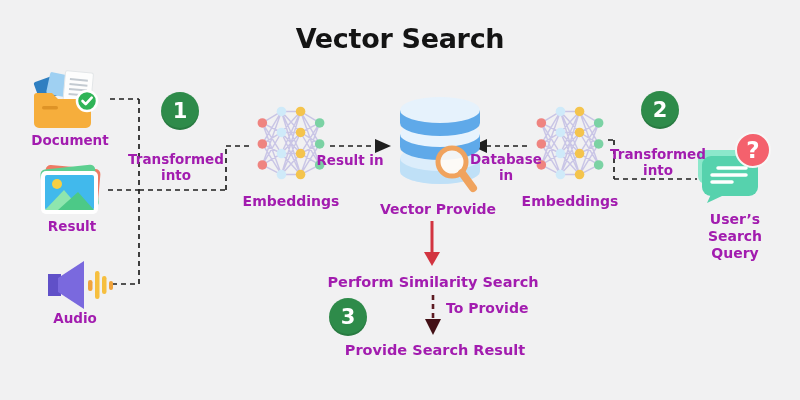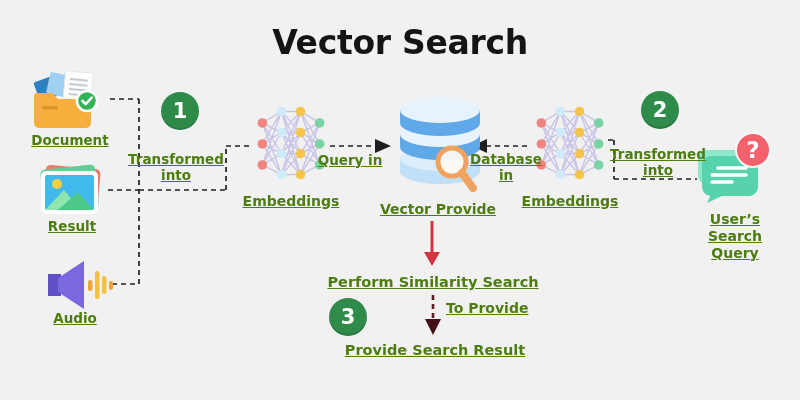--- a/index.html
+++ b/index.html
@@ -1,22 +1,22 @@
 <!DOCTYPE html>
 <html><head>
 <meta charset="utf-8">
 <style>
   html,body{margin:0;padding:0;}
   body{font-family:"DejaVu Sans","Liberation Sans",sans-serif;background:#f1f1f2;}
   #canvas{position:relative;width:800px;height:400px;background:#f1f1f2;overflow:hidden;}
   .abs{position:absolute;}
-  .lbl{position:absolute;color:#4d7c0f;font-weight:600;font-size:13.5px;line-height:1.22;
-       text-align:center;white-space:pre-line;text-decoration:underline;}
+  .lbl{position:absolute;color:#a21caf;font-weight:600;font-size:13.5px;line-height:1.22;
+       text-align:center;white-space:pre-line;}
   .title{position:absolute;left:50%;top:23px;transform:translateX(-50%);
-         font-size:33px;font-weight:800;color:#141414;letter-spacing:-0.3px;white-space:nowrap;}
+         font-size:27px;font-weight:800;color:#141414;letter-spacing:-0.3px;white-space:nowrap;}
   .badge{position:absolute;width:38px;height:38px;border-radius:50%;background:#2e8b4a;
          color:#fff;font-weight:800;font-size:21px;display:flex;align-items:center;justify-content:center;
          box-shadow:inset 0 -2px 0 rgba(0,0,0,0.12);}
   svg{display:block;}
   .overlay{position:absolute;left:0;top:0;z-index:1;}
   .icon{z-index:2;}
   .lbl,.badge{z-index:3;}
 </style>
 </head>
 <body>
@@ -94,21 +94,21 @@
       <circle cx="48" cy="12" r="5" fill="#f4c44d"></circle>
       <circle cx="48" cy="34" r="5" fill="#f4c44d"></circle>
       <circle cx="48" cy="56" r="5" fill="#f4c44d"></circle>
       <circle cx="48" cy="78" r="5" fill="#f4c44d"></circle>
       <circle cx="68" cy="24" r="5" fill="#7bd2a4"></circle>
       <circle cx="68" cy="46" r="5" fill="#7bd2a4"></circle>
       <circle cx="68" cy="68" r="5" fill="#7bd2a4"></circle>
     </svg>
   <div class="lbl" style="left:241px;top:193px;width:100px;font-size:14px">Embeddings</div>
 
-  <div class="lbl" style="left:310px;top:152px;width:80px">Query in</div>
+  <div class="lbl" style="left:310px;top:152px;width:80px">Result in</div>
 
   <svg class="abs icon" style="left:394px;top:96px" width="92" height="100" viewBox="0 0 92 100">
     <ellipse cx="46" cy="75" rx="40" ry="13" fill="#cfe7f9"></ellipse>
     <path d="M6,62 v13 a40,13 0 0 0 80,0 v-13 z" fill="#bfe0f7"></path>
     <ellipse cx="46" cy="62" rx="40" ry="13" fill="#dcedfb"></ellipse>
     <path d="M6,38 v13 a40,13 0 0 0 80,0 v-13 z" fill="#5fa9e9"></path>
     <ellipse cx="46" cy="38" rx="40" ry="13" fill="#e8f3fd"></ellipse>
     <path d="M6,14 v13 a40,13 0 0 0 80,0 v-13 z" fill="#5fa9e9"></path>
     <ellipse cx="46" cy="14" rx="40" ry="13" fill="#e6f2fc"></ellipse>
     <g>

